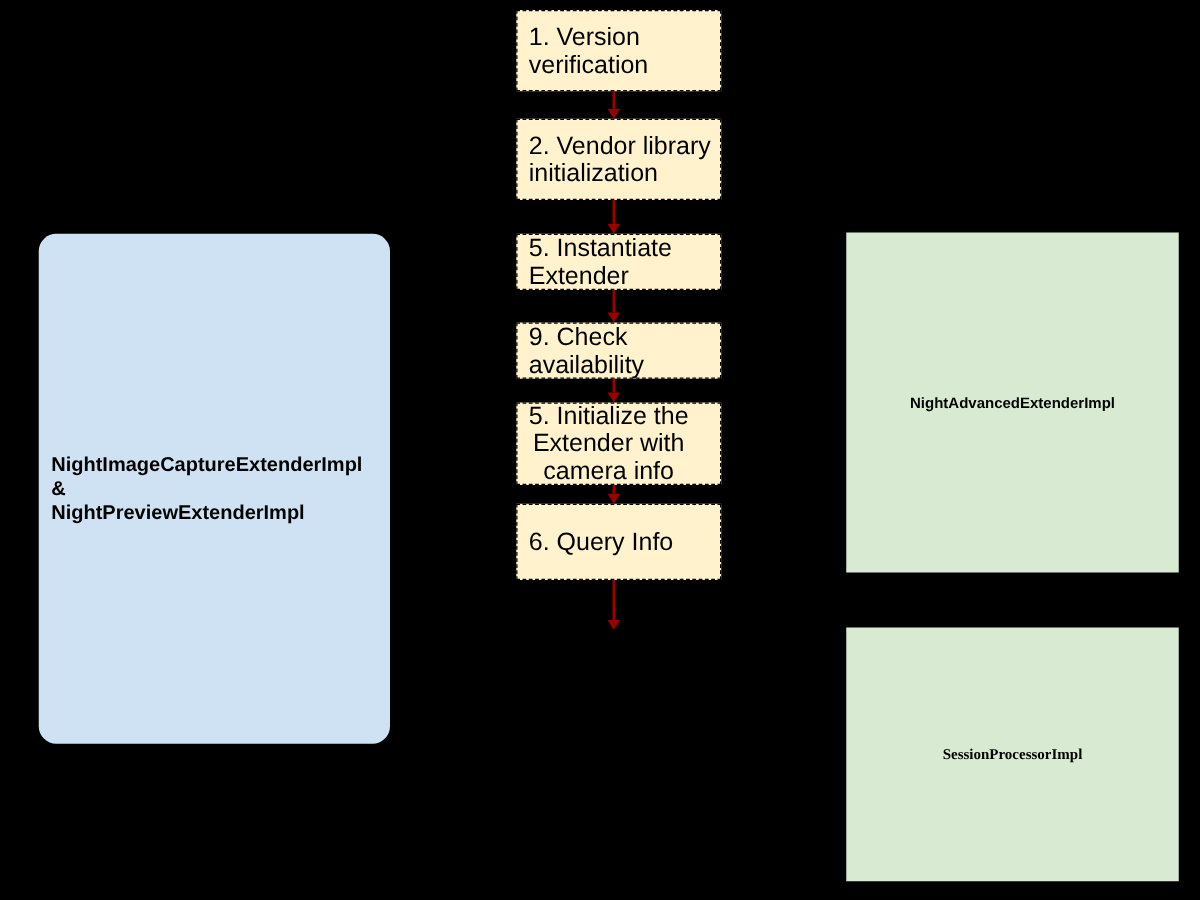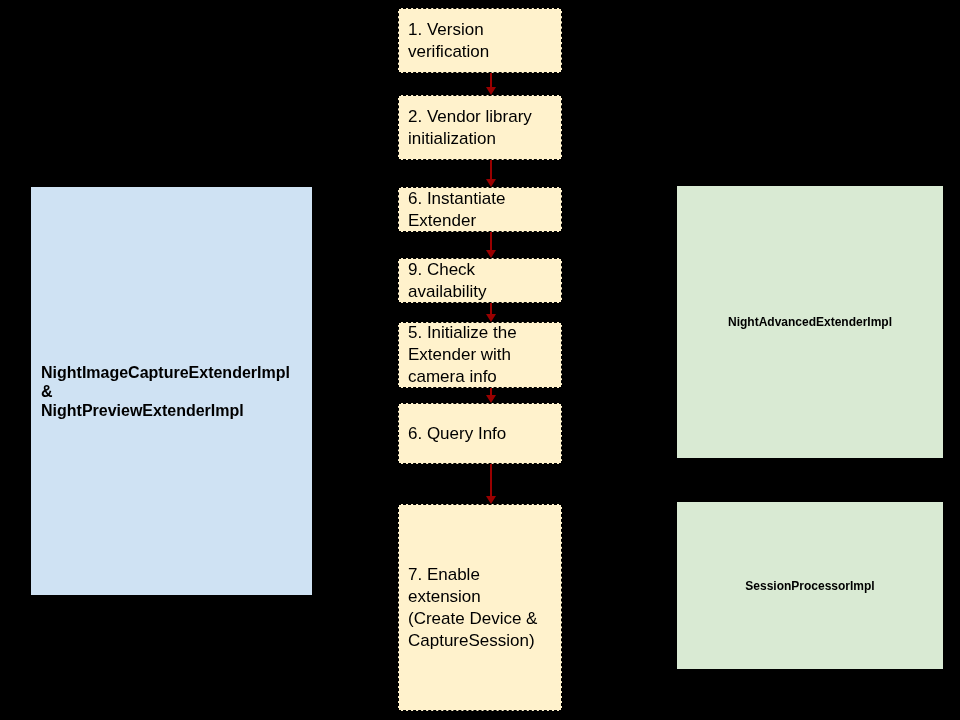--- a/index.html
+++ b/index.html
@@ -28,59 +28,60 @@
     display: flex;
     align-items: center;
     color: var(--text);
   }
   .label {
     white-space: pre-line;
     color: var(--text);
   }
   
   .step {
-    left: 398px;
+    left: 413px;
     width: 164px;
     background: var(--step_fill);
     border: 1px dashed var(--step_border);
     padding-left: 9px;
     padding-right: 6px;
-    font-size: 17px;
+    font-size: 20px;
     line-height: 22px;
   }
   .s1 { top: 8px;   height: 65px; }
   .s2 { top: 95px;  height: 65px; }
   .s3 { top: 187px; height: 45px; }
   .s4 { top: 258px; height: 45px; }
-  .s5 { top: 322px; height: 66px; }
+  .s5 { top: 322px; height: 66px; text-align: center; }
   .s6 { top: 403px; height: 61px; align-items: center; }
   .s7 { top: 504px; height: 207px; }
   
   .blue {
     left: 31px; top: 187px;
     width: 281px; height: 408px;
     background: var(--left_fill);
     padding-left: 10px;
     padding-right: 8px;
     font-size: 16px;
     line-height: 19px;
     font-weight: bold;
+    border-radius: 14px;
   }
   
   .green {
     left: 677px;
     width: 266px;
     background: var(--right_fill);
     justify-content: center;
     text-align: center;
     font-size: 12px;
     font-weight: bold;
   }
   .g1 { top: 186px; height: 272px; }
-  .g2 { top: 502px; height: 167px; }
+  .g2 { top: 502px; height: 203px; font-family: Liberation Serif, serif; }
   
   .arrow {
     position: absolute;
     left: 490px;
     width: 2px;
     background: var(--arrow);
   }
   .arrow .head {
     position: absolute;
     bottom: -8px; left: -4px;
@@ -109,39 +110,33 @@
 
   <div class="box step s1">
     <span class="label">1. Version
 verification</span>
   </div>
   <div class="box step s2">
     <span class="label">2. Vendor library
 initialization</span>
   </div>
   <div class="box step s3">
-    <span class="label">6. Instantiate
+    <span class="label">5. Instantiate
 Extender</span>
   </div>
   <div class="box step s4">
     <span class="label">9. Check availability</span>
   </div>
   <div class="box step s5">
     <span class="label">5. Initialize the
 Extender with
 camera info</span>
   </div>
   <div class="box step s6">
     <span class="label">6. Query Info</span>
-  </div>
-  <div class="box step s7">
-    <span class="label">7. Enable
-extension
-(Create Device &amp;
-CaptureSession)</span>
   </div>
 
   <div class="arrow a1">
       <div class="head"></div>
     </div>
   <div class="arrow a2">
       <div class="head"></div>
     </div>
   <div class="arrow a3">
       <div class="head"></div>

